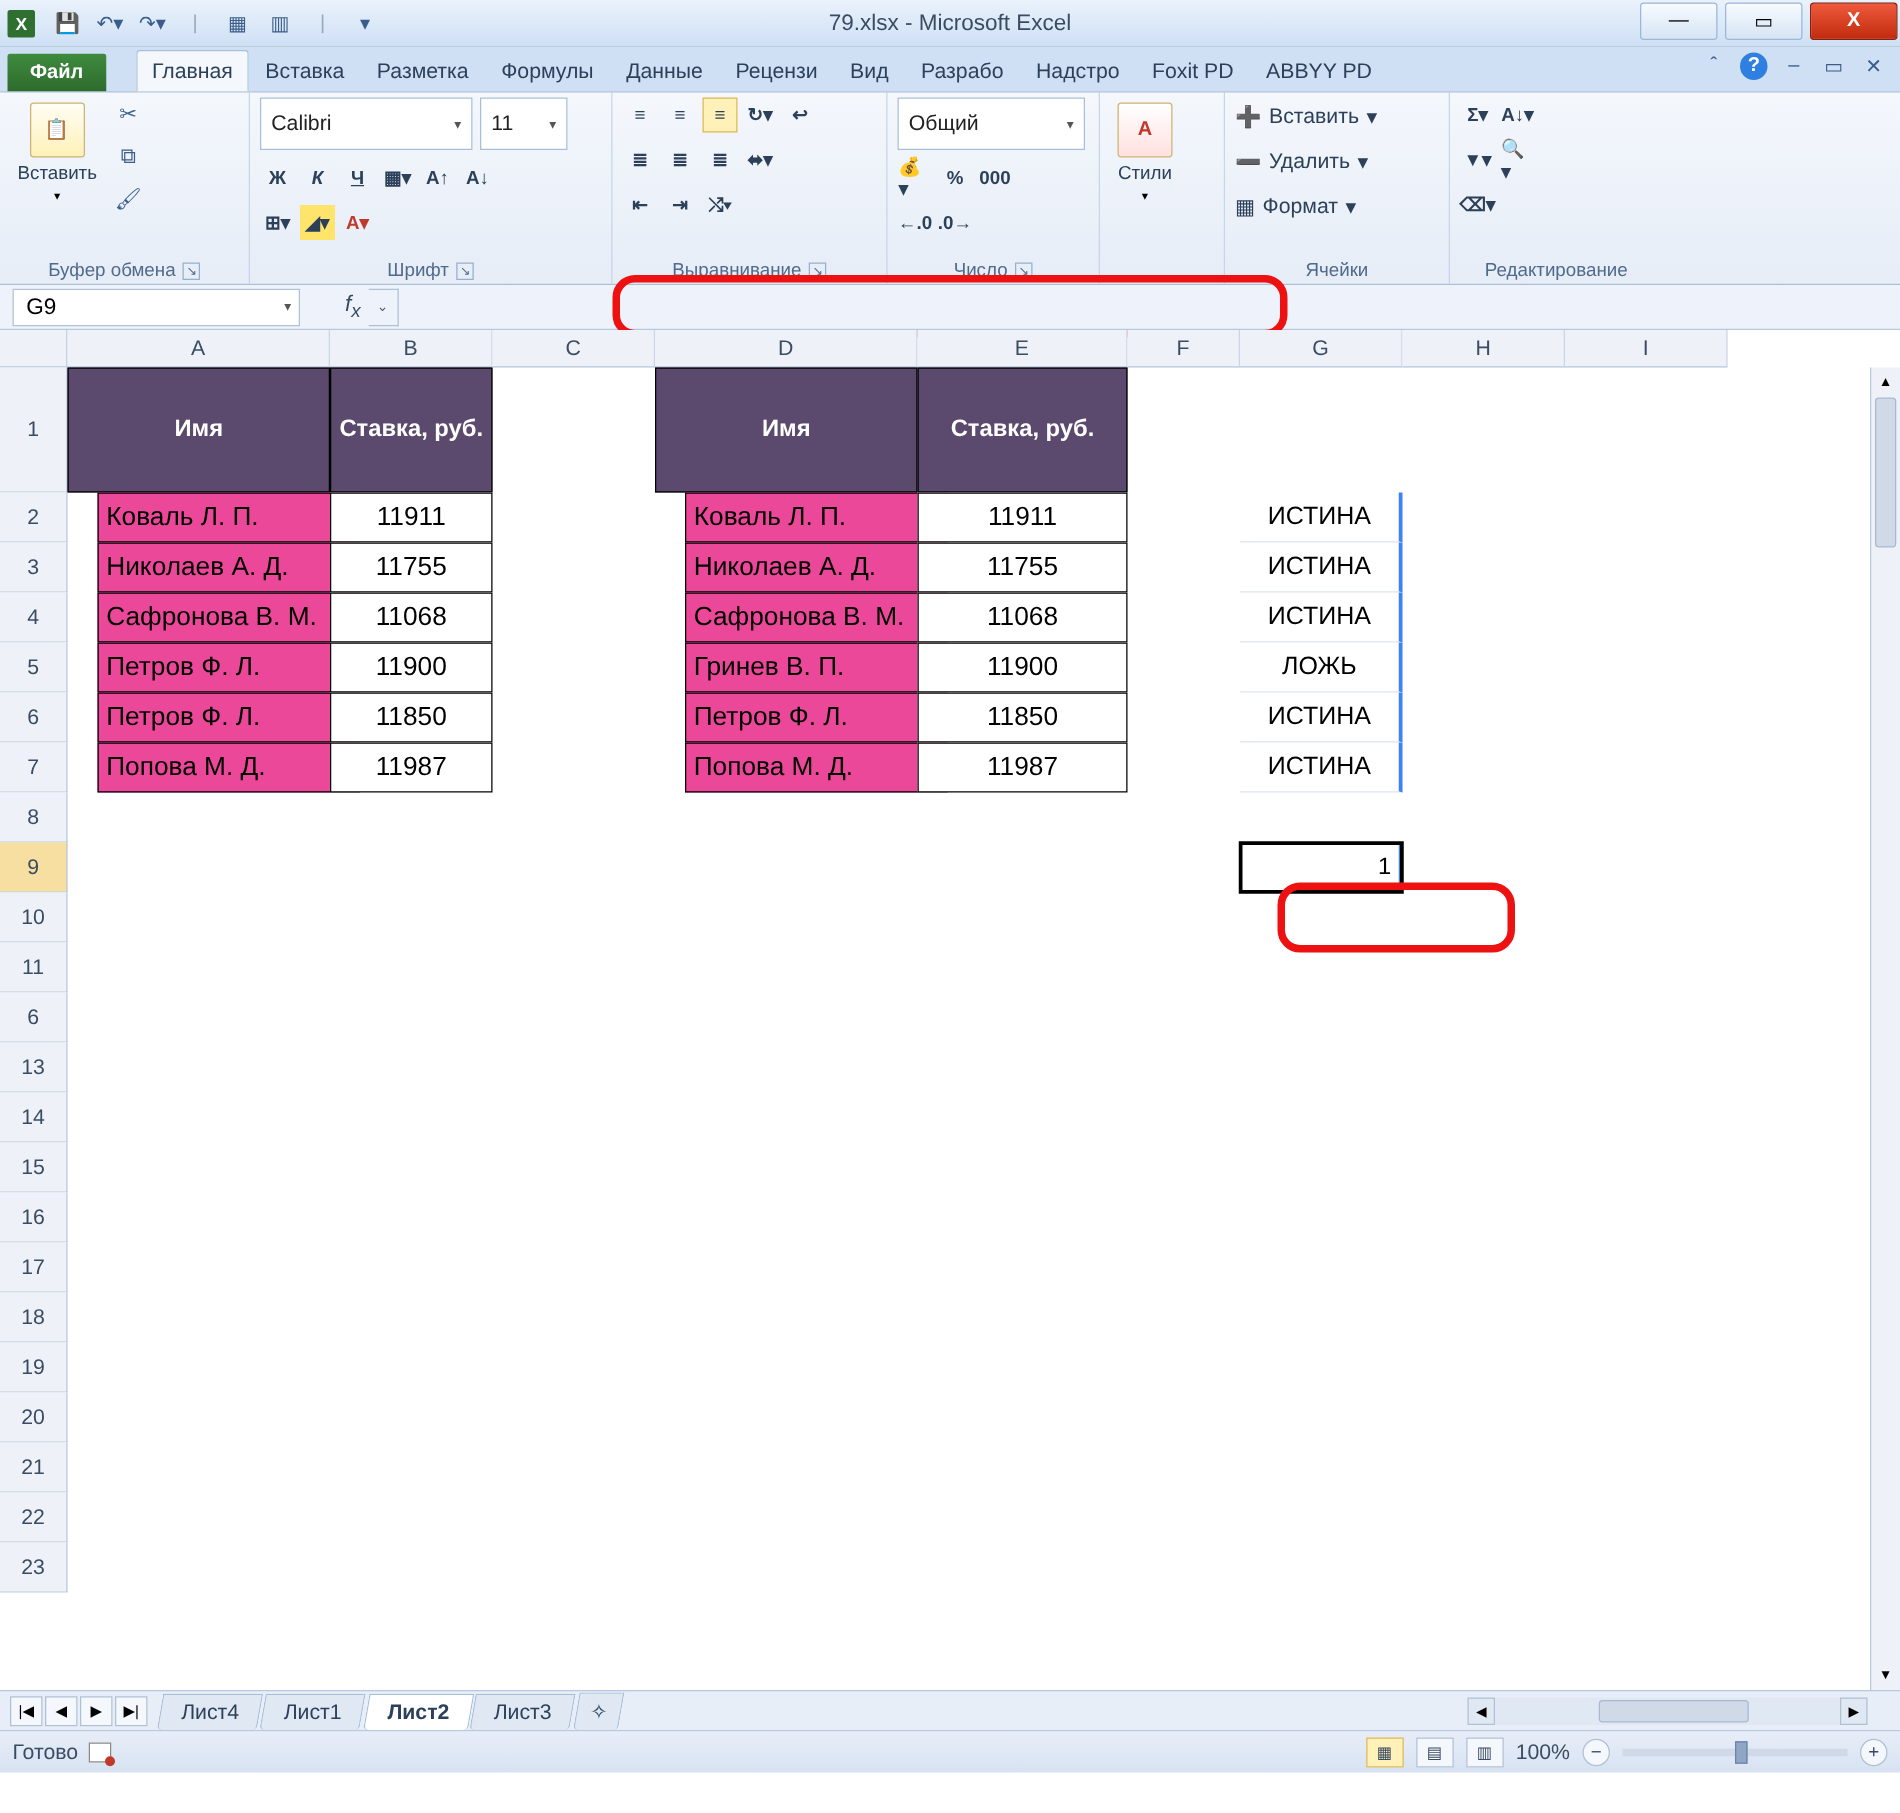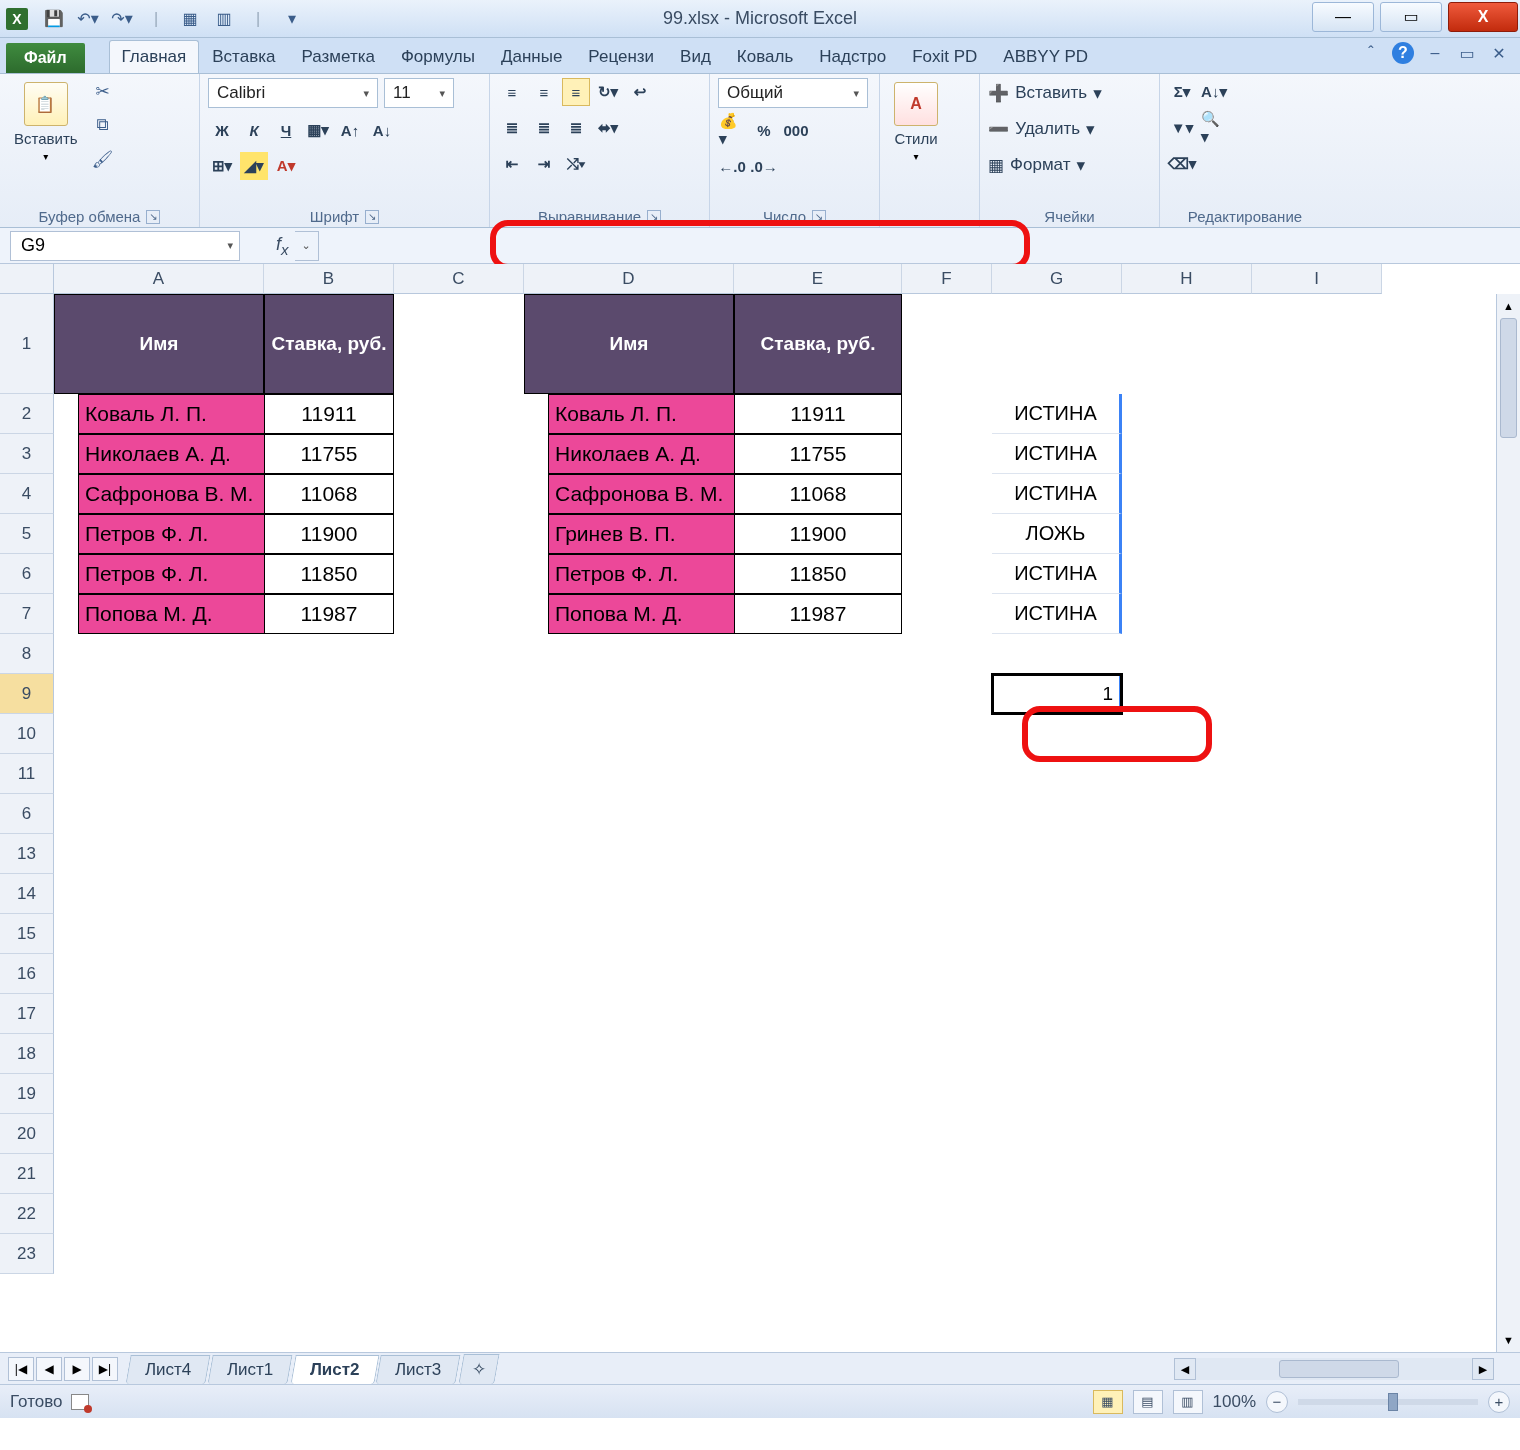--- a/index.html
+++ b/index.html
@@ -31,21 +31,21 @@
   .group { border-right:1px solid #c7d5e8; display:flex; flex-direction:column; padding:4px 8px 0 8px;}
   .group-body { flex:1; display:flex; gap:6px; align-items:flex-start;}
   .group-label { text-align:center; font-size:15px; color:#506a8c; padding:4px 0 2px; display:flex; align-items:center; justify-content:center; gap:6px;}
   .dlaunch { width:14px; height:14px; border:1px solid #97afce; font-size:10px; display:flex; align-items:center; justify-content:center; cursor:pointer;}
 
   .big-btn { display:flex; flex-direction:column; align-items:center; gap:4px; padding:4px 6px; cursor:pointer;}
   .big-btn .ico { width:44px; height:44px; border:1px solid #cdb36c; background:linear-gradient(#fffdf4,#fff1b8); border-radius:3px; display:flex; align-items:center; justify-content:center;}
   .big-btn .lbl { font-size:15px; color:#2c4159;}
   .mini-col { display:flex; flex-direction:column; gap:8px;}
   .mini-btn { width:26px; height:26px; display:flex; align-items:center; justify-content:center; cursor:pointer; color:#3b5d8a; font-size:17px;}
-  .select-like { height:30px; border:1px solid #a9bfd6; background:#fff; display:flex; align-items:center; padding:0 8px; gap:8px; cursor:pointer; font-size:17px; color:#222;}
+  .select-like { height:42px; border:1px solid #a9bfd6; background:#fff; display:flex; align-items:center; padding:0 8px; gap:8px; cursor:pointer; font-size:17px; color:#222;}
   .select-like .arrow { margin-left:auto; font-size:11px; color:#555;}
   .rowbtns { display:flex; gap:4px;}
   .sq { width:28px; height:28px; border:1px solid transparent; display:flex; align-items:center; justify-content:center; cursor:pointer; font-size:15px; font-weight:bold; color:#2c4159;}
   .sq.active-al { background:#fff1b8; border-color:#d9b95e;}
   .menu-item { display:flex; align-items:center; gap:6px; height:30px; cursor:pointer; font-size:17px; color:#2c4159; white-space:nowrap;}
 
 
   
   .formulabar { height:36px; display:flex; align-items:center; background:#eef3fb; border-bottom:1px solid #b8c8dd; position:relative;}
   .namebox { width:230px; height:30px; margin-left:10px; border:1px solid #b0c0d6; background:#fff; display:flex; align-items:center; padding:0 10px; font-size:18px; position:relative;}
@@ -112,39 +112,39 @@
       <span class="qat-btn">💾</span>
       <span class="qat-btn">↶▾</span>
       <span class="qat-btn">↷▾</span>
       <span class="qat-btn" style="color:#9ab">|</span>
       <span class="qat-btn">▦</span>
       <span class="qat-btn">▥</span>
       <span class="qat-btn" style="color:#9ab">|</span>
       <span class="qat-btn">▾</span>
     </div>
   </div>
-  <div class="title">99.xlsx - Microsoft Excel</div>
+  <div class="title">79.xlsx - Microsoft Excel</div>
   <div class="win-controls">
     <div class="win-btn min">—</div>
     <div class="win-btn max">▭</div>
     <div class="win-btn close">X</div>
   </div>
 </div>
 
 <div class="ribbon-tabs">
   <div class="file-tab">Файл</div>
   <div id="tabs-container" style="display: flex; padding-left: 20px;">
       <div class="tab active">Главная</div>
       <div class="tab">Вставка</div>
       <div class="tab">Разметка</div>
       <div class="tab">Формулы</div>
       <div class="tab">Данные</div>
       <div class="tab">Рецензи</div>
       <div class="tab">Вид</div>
-      <div class="tab">Коваль</div>
+      <div class="tab">Разрабо</div>
       <div class="tab">Надстро</div>
       <div class="tab">Foxit PD</div>
       <div class="tab">ABBYY PD</div>
     </div>
   <div class="ribbon-extra">
     <span>ˆ</span>
     <span class="help-ico">?</span>
     <span>–</span>
     <span>▭</span>
     <span>✕</span>

